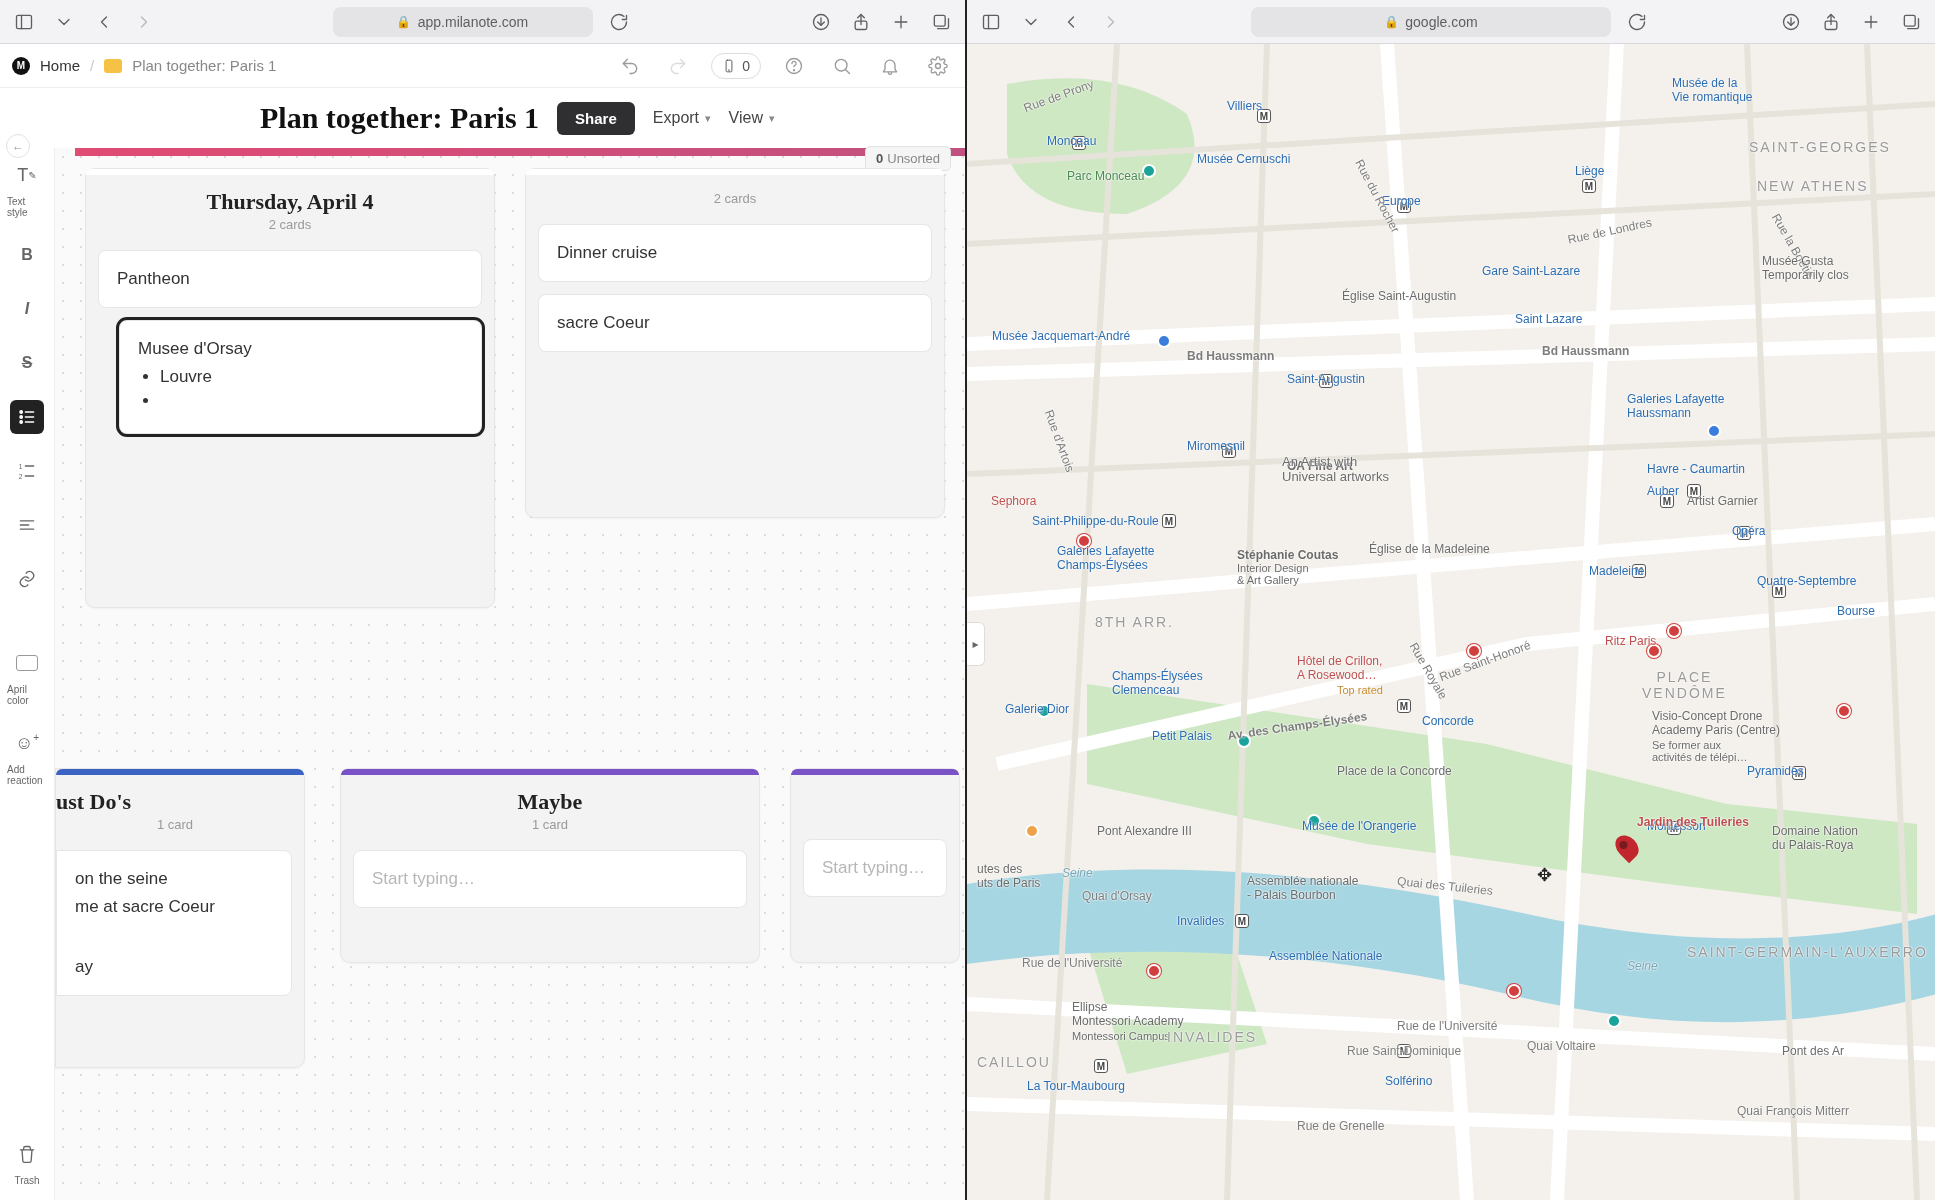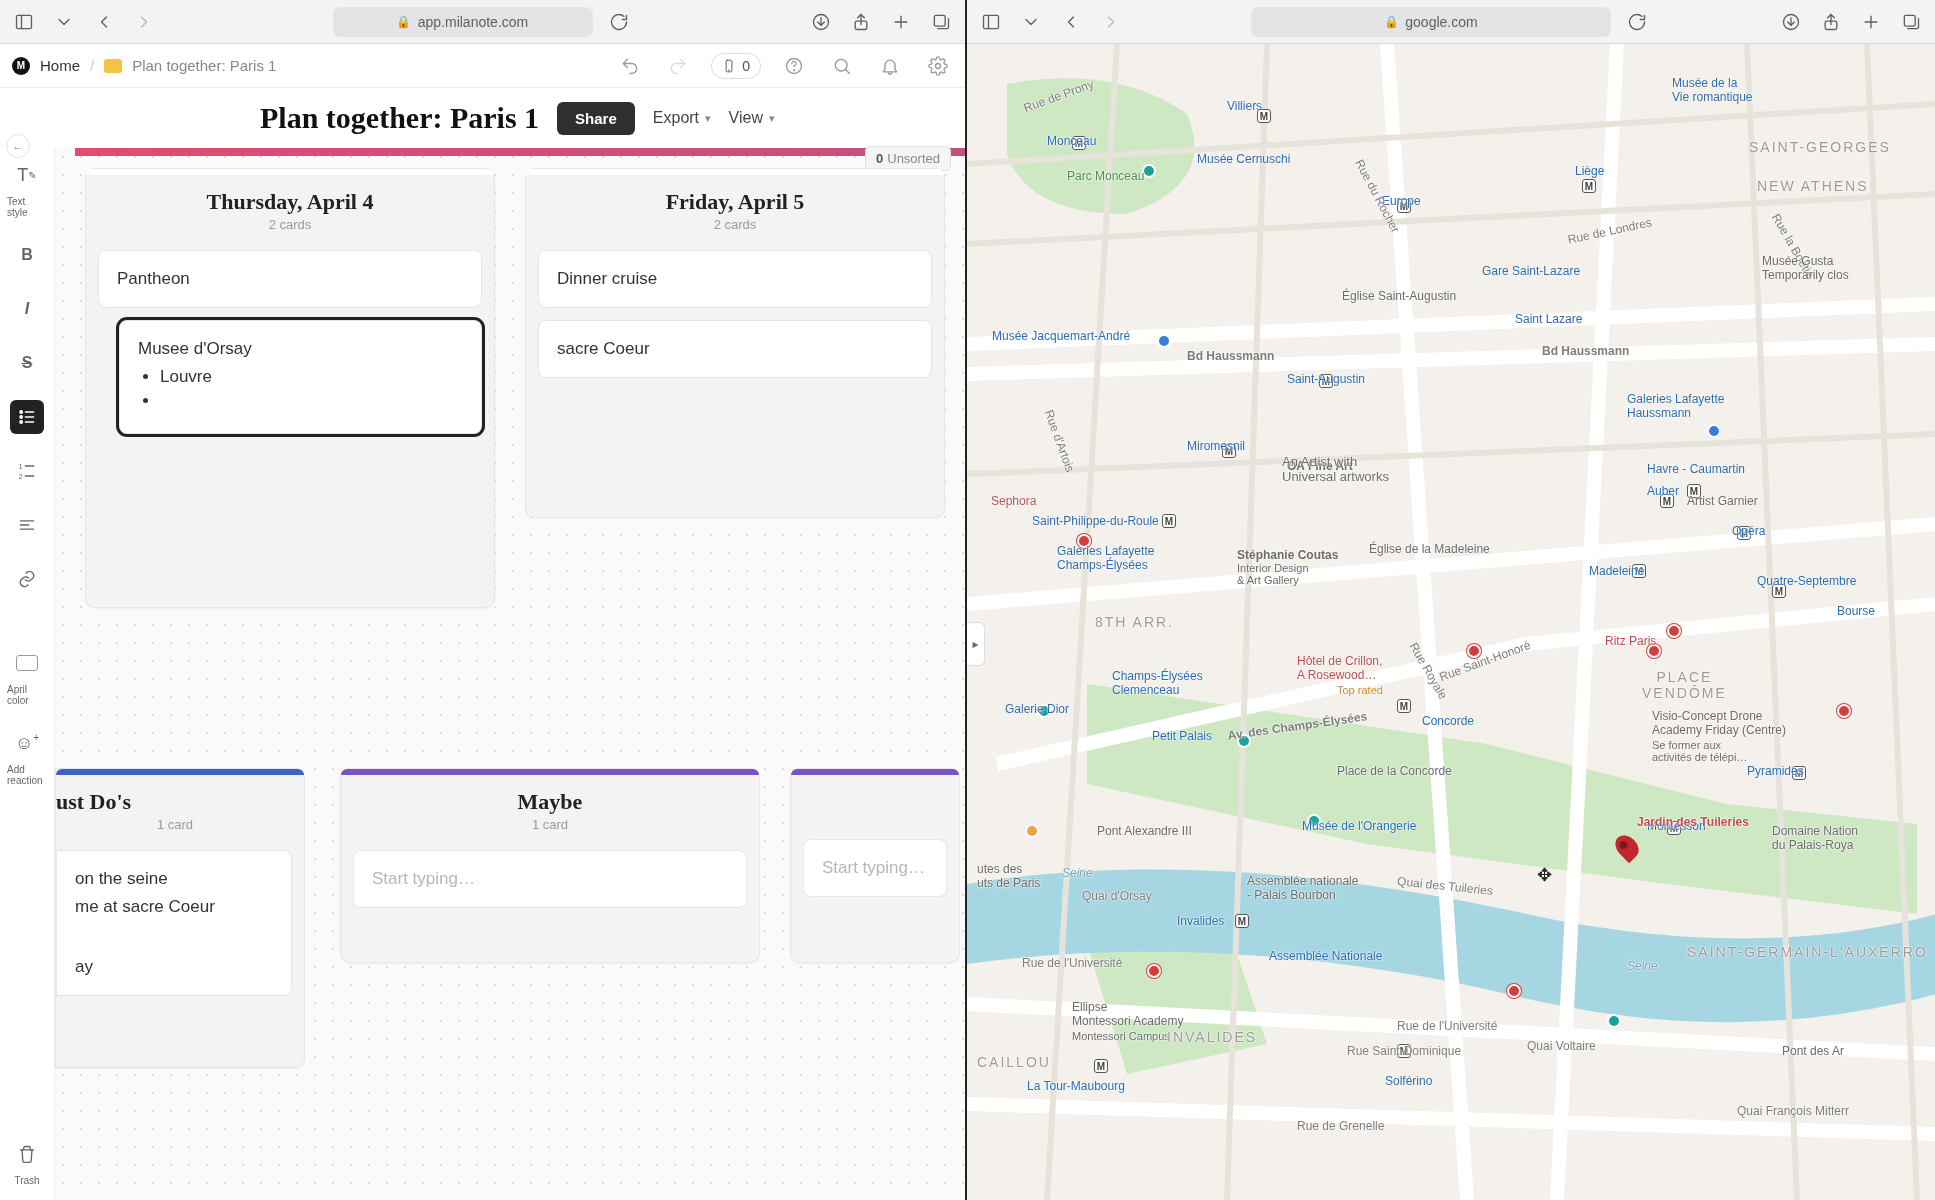--- a/index.html
+++ b/index.html
@@ -314,21 +314,20 @@
           <ul>
             <li>Louvre</li>
             <li></li>
           </ul>
         </div>
       </div>
 
       <div class="column" style="left:525px; top:20px; width:420px; height:350px;">
         <div class="col-bar" style="background:#fff"></div>
         <div class="col-head">
-          <div class="col-title">Friday, April 5</div>
           <div class="col-sub">2 cards</div>
         </div>
         <div class="card"><span>Dinner cruise</span></div>
         <div class="card"><span>sacre Coeur</span></div>
       </div>
 
       <div class="column partial-left" style="left:55px; top:620px; width:250px; height:300px;">
         <div class="col-bar" style="background:#3b63c4"></div>
         <div class="col-head" style="text-align:left; padding-left:0">
           <div class="col-title">ust Do's</div>
@@ -542,21 +541,21 @@
       <div class="lbl" style="left:370px;top:640px;color:#c88b2e;font-size:11px">Top rated</div>
       <div class="lbl poi" style="left:638px;top:590px">Ritz Paris</div>
       <div class="lbl district" style="left:675px;top:625px;white-space:pre;text-align:center">PLACE
 VENDÔME</div>
       <div class="lbl blue" style="left:38px;top:658px">Galerie Dior</div>
       <div class="lbl blue" style="left:185px;top:685px">Petit Palais</div>
       <div class="lbl road" style="left:260px;top:675px;font-weight:600;transform:rotate(-8deg)">Av. des Champs-Élysées</div>
       <div class="lbl blue" style="left:455px;top:670px">Concorde</div>
       <div class="lbl" style="left:370px;top:720px">Place de la Concorde</div>
       <div class="lbl" style="left:685px;top:665px;white-space:pre">Visio-Concept Drone
-Academy Friday (Centre)</div>
+Academy Paris (Centre)</div>
       <div class="lbl" style="left:685px;top:695px;white-space:pre;font-size:11px">Se former aux
 activités de télépi…</div>
       <div class="lbl blue" style="left:780px;top:720px">Pyramides</div>
       <div class="lbl blue" style="left:680px;top:775px">Montessori</div>
       <div class="lbl poi" style="left:670px;top:771px;font-weight:600">Jardin des Tuileries</div>
       <div class="lbl" style="left:805px;top:780px;white-space:pre">Domaine Nation
 du Palais-Roya</div>
       <div class="lbl blue" style="left:335px;top:775px">Musée de l'Orangerie</div>
       <div class="lbl" style="left:130px;top:780px">Pont Alexandre III</div>
       <div class="lbl river" style="left:95px;top:822px">Seine</div>

